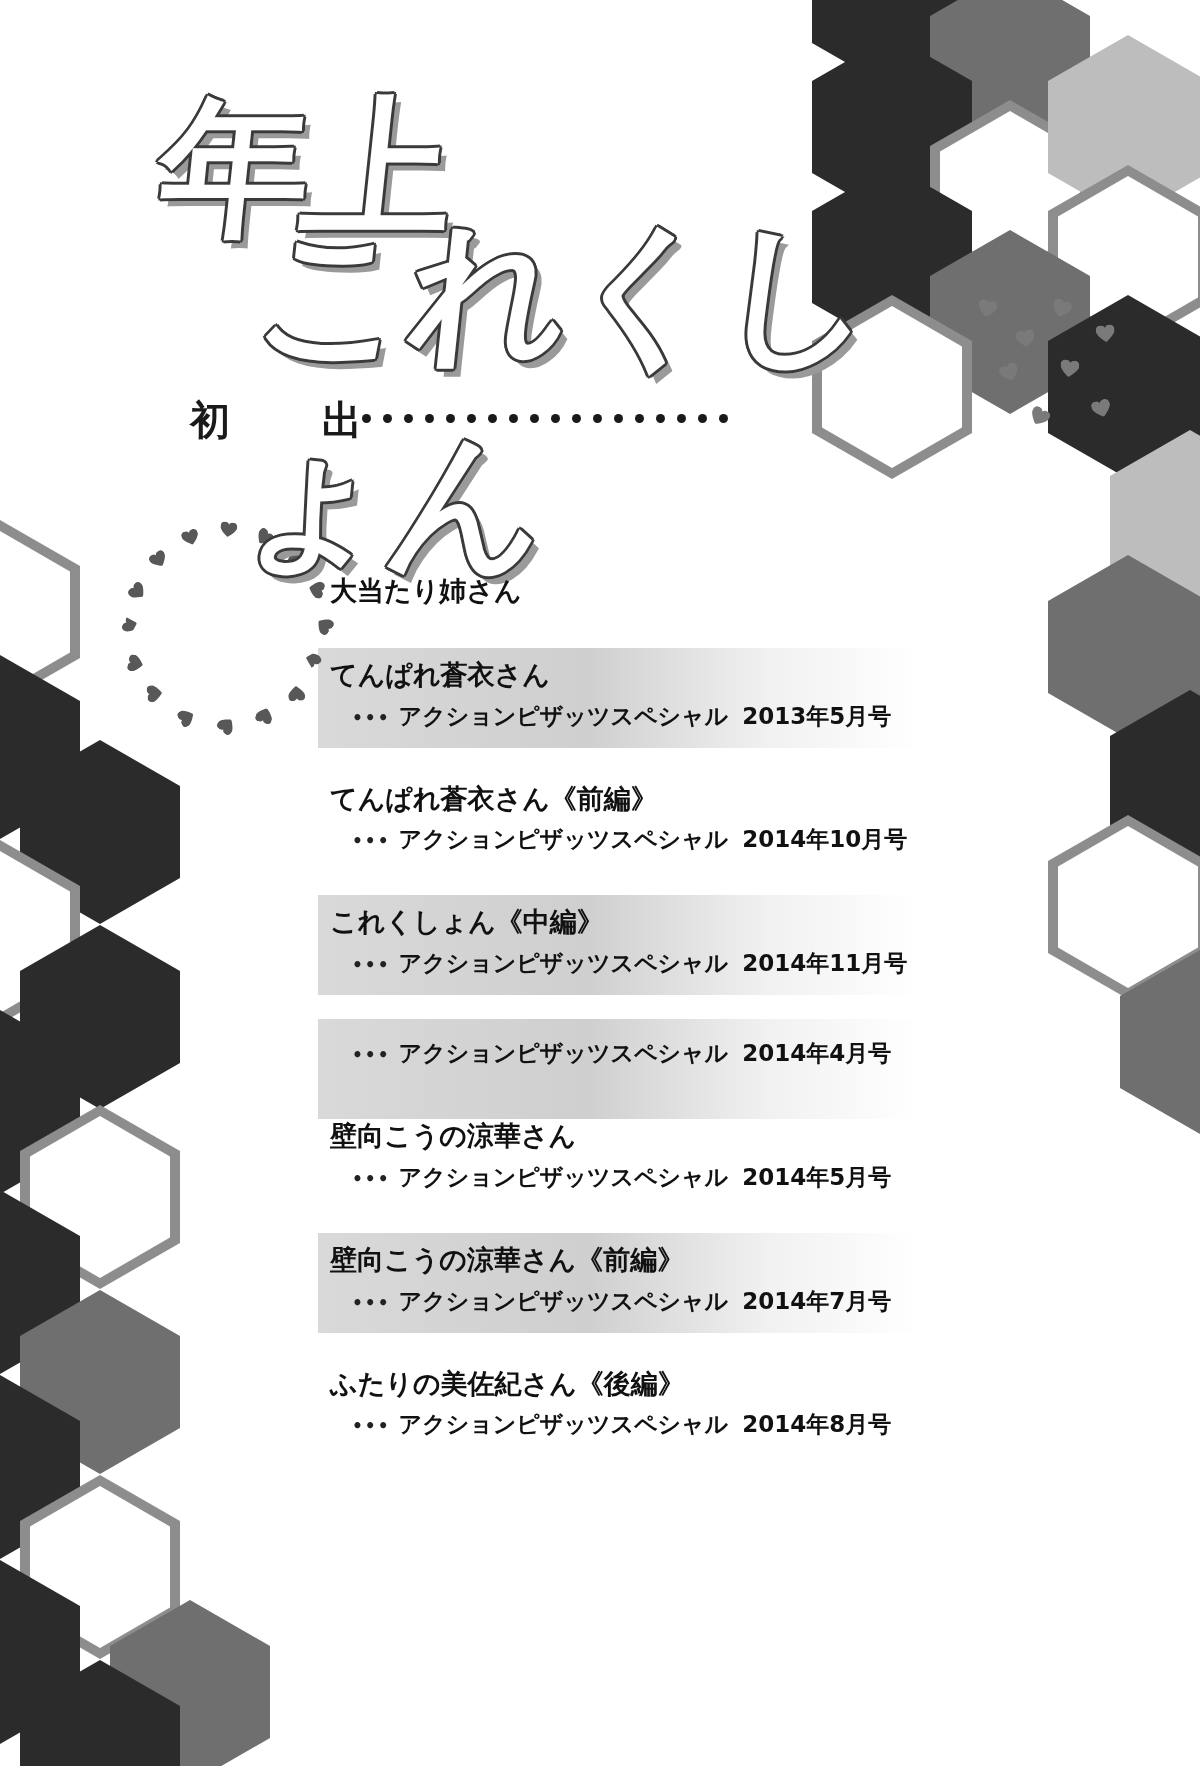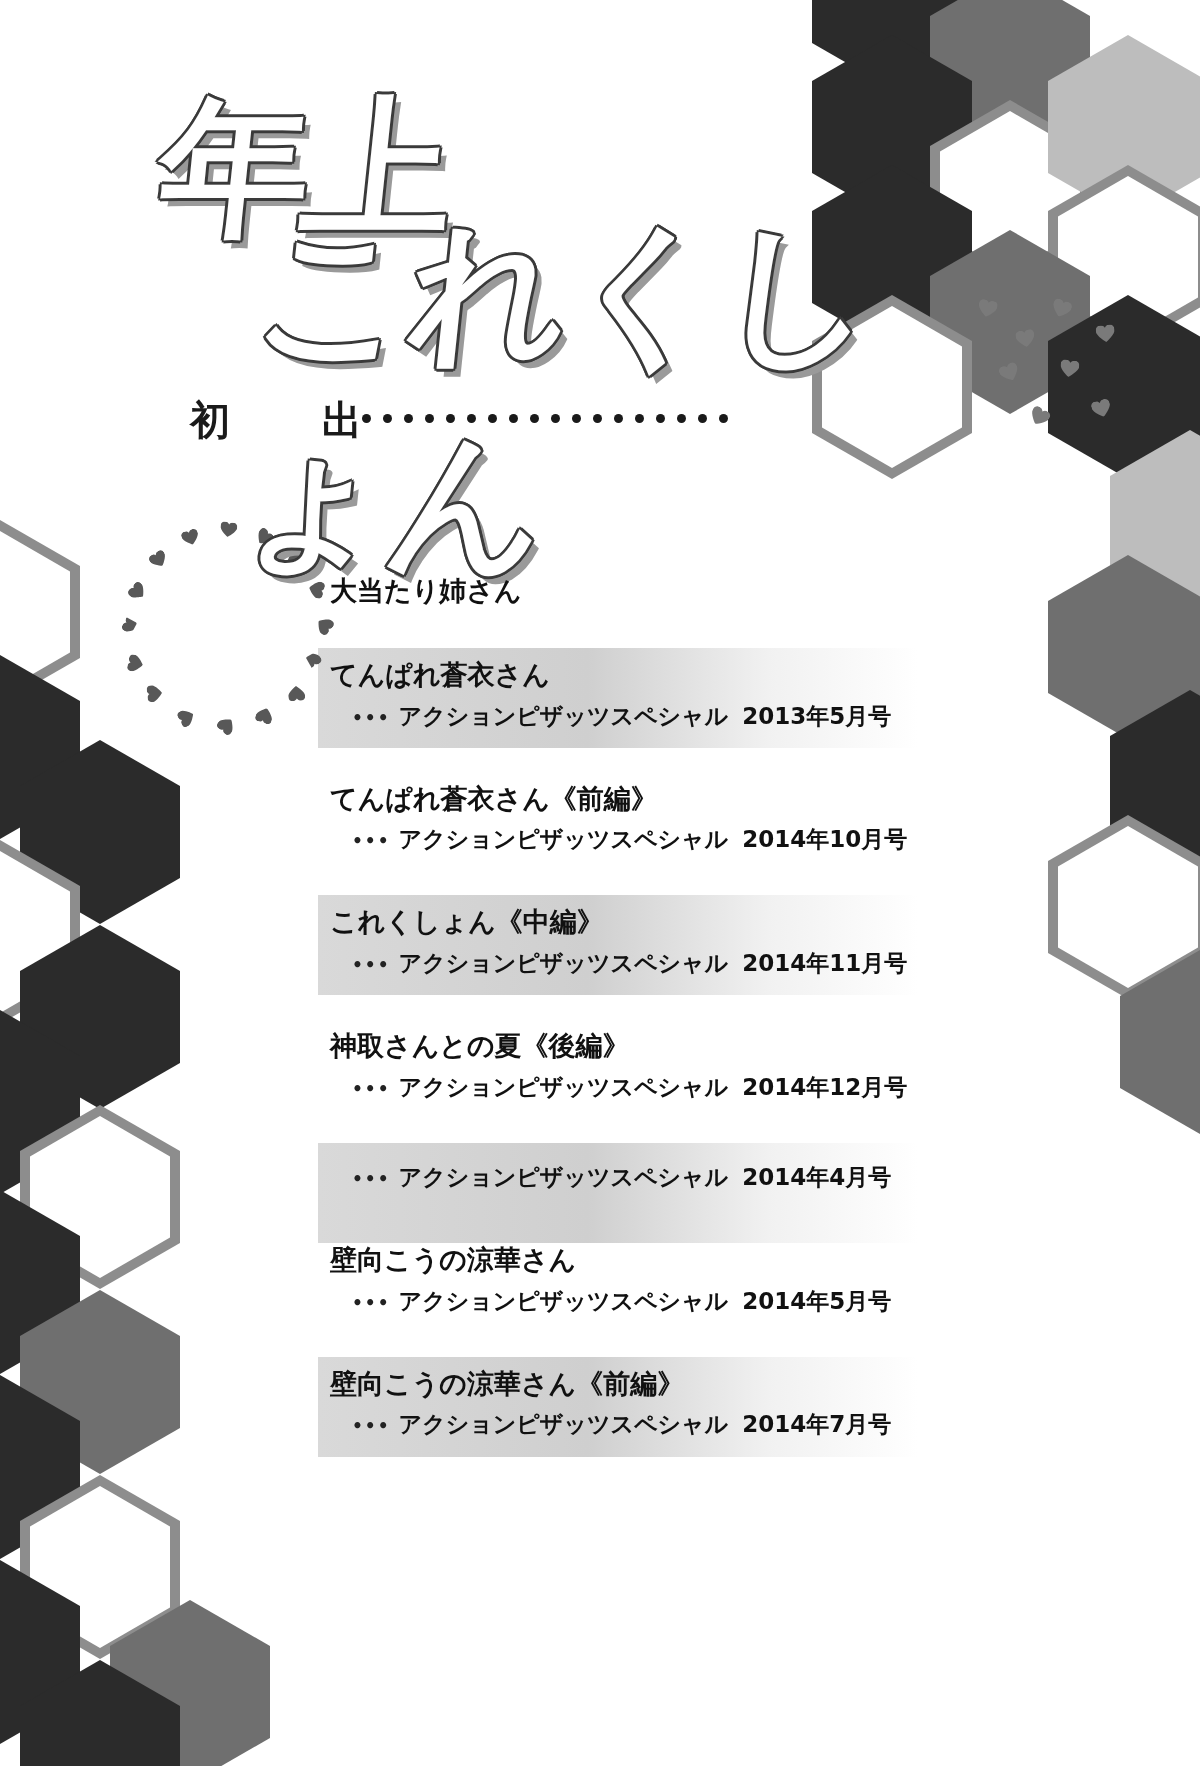--- a/index.html
+++ b/index.html
@@ -206,28 +206,28 @@
       <div class="entry-sub"><span class="lead">•••</span><span>アクションピザッツスペシャル</span><span class="issue">2013年5月号</span></div>
     </div>
     <div class="entry">
       <div class="entry-title">てんぱれ蒼衣さん《前編》</div>
       <div class="entry-sub"><span class="lead">•••</span><span>アクションピザッツスペシャル</span><span class="issue">2014年10月号</span></div>
     </div>
     <div class="entry shaded">
       <div class="entry-title">これくしょん《中編》</div>
       <div class="entry-sub"><span class="lead">•••</span><span>アクションピザッツスペシャル</span><span class="issue">2014年11月号</span></div>
     </div>
-    <div class="entry">
-      <div class="entry-title">神取さんとの夏《後編》</div>
-      <div class="entry-sub"><span class="lead">•••</span><span>アクションピザッツスペシャル</span><span class="issue">2014年12月号</span></div>
-    </div>
     <div class="entry shaded">
       <div class="entry-sub"><span class="lead">•••</span><span>アクションピザッツスペシャル</span><span class="issue">2014年4月号</span></div>
     </div>
     <div class="entry">
       <div class="entry-title">壁向こうの涼華さん</div>
       <div class="entry-sub"><span class="lead">•••</span><span>アクションピザッツスペシャル</span><span class="issue">2014年5月号</span></div>
     </div>
     <div class="entry shaded">
       <div class="entry-title">壁向こうの涼華さん《前編》</div>
       <div class="entry-sub"><span class="lead">•••</span><span>アクションピザッツスペシャル</span><span class="issue">2014年7月号</span></div>
     </div>
+    <div class="entry">
+      <div class="entry-title">ふたりの美佐紀さん《後編》</div>
+      <div class="entry-sub"><span class="lead">•••</span><span>アクションピザッツスペシャル</span><span class="issue">2014年8月号</span></div>
+    </div>
   </div>
 
 </body></html>

